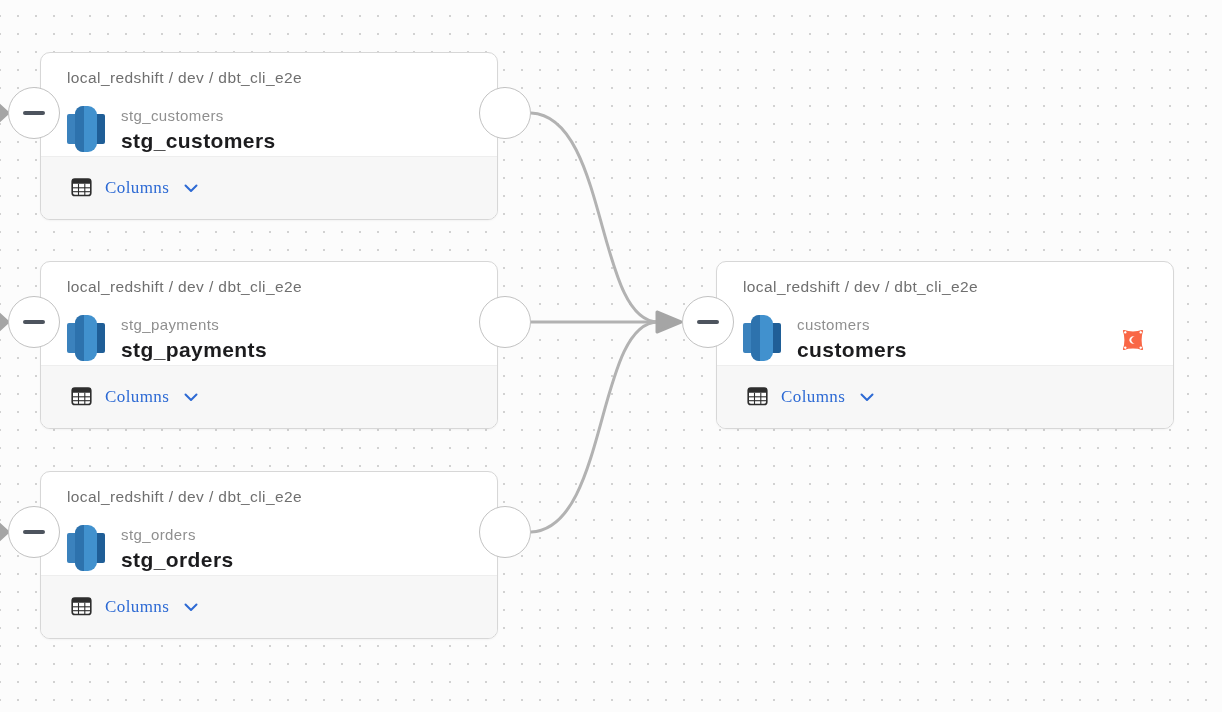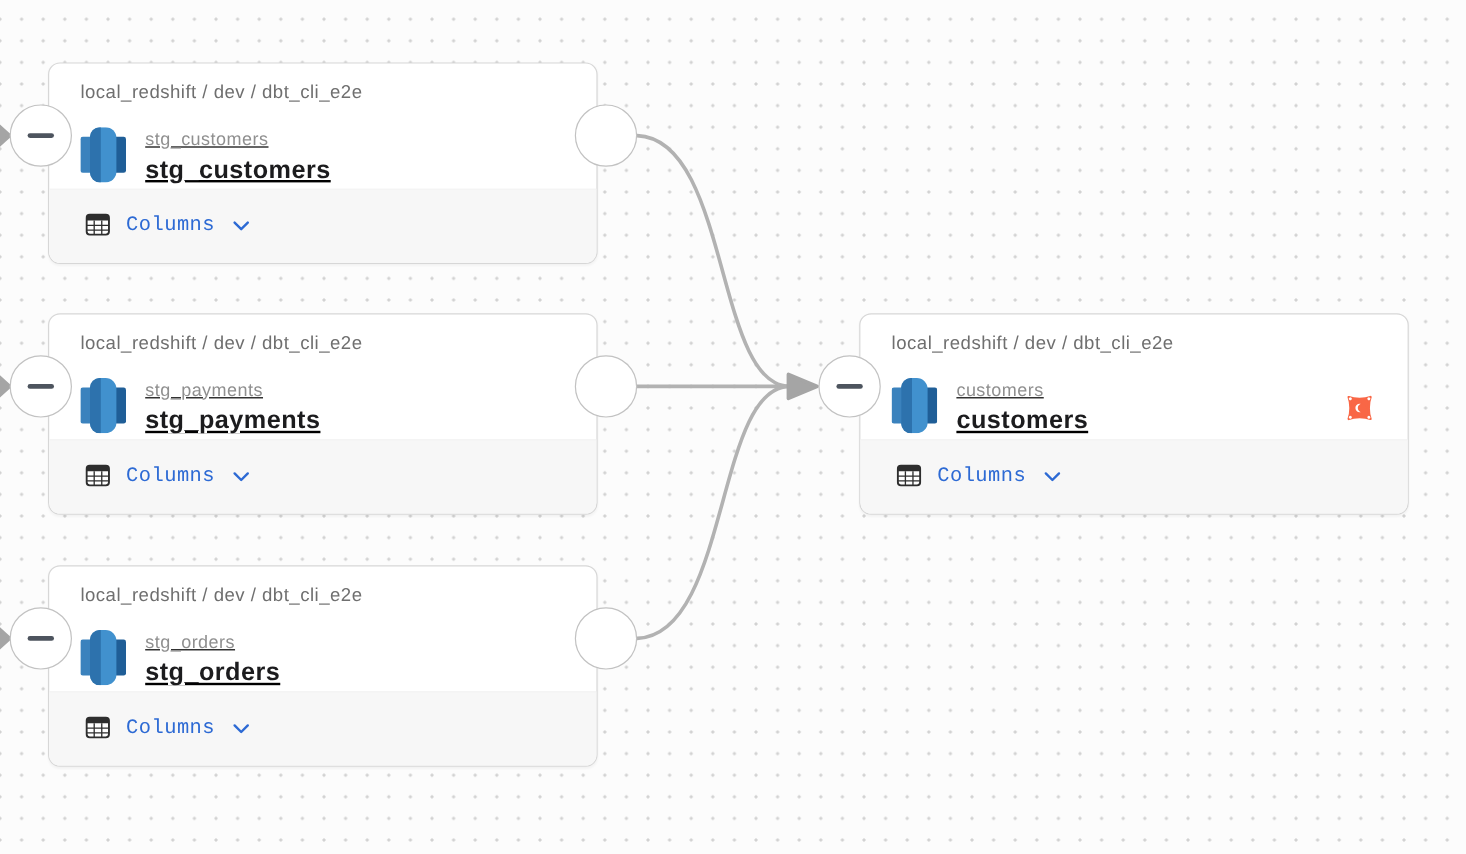--- a/index.html
+++ b/index.html
@@ -21,30 +21,30 @@
     background:#ffffff;border:1px solid #d7d7d7;border-radius:10px;
     box-shadow:0 1px 2px rgba(0,0,0,.04);
     display:flex;flex-direction:column;z-index:2;box-sizing:border-box;
   }
   .card-header{flex:1;padding:13px 24px 0 26px;position:relative;}
   .breadcrumb{
     font-size:15.5px;color:#6f6f6f;letter-spacing:.4px;line-height:24px;
     white-space:nowrap;
   }
   .asset-row{display:flex;align-items:center;margin-top:16px;gap:16px;}
-  .asset-names{display:flex;flex-direction:column;text-decoration:underline;}
+  .asset-names{display:flex;flex-direction:column;}
   .asset-subtitle{font-size:15px;color:#8f8f8f;letter-spacing:.4px;line-height:20px;}
   .asset-title{font-size:21px;color:#1c1c1e;font-weight:700;letter-spacing:.4px;line-height:30px;}
   .card-footer{
     height:72px;background:#f7f7f7;border-top:1px solid #eeeeee;
     border-radius:0 0 9px 9px;display:flex;align-items:center;
     padding:0 24px 0 30px;box-sizing:border-box;
   }
   .columns-btn{display:flex;align-items:center;gap:13px;cursor:pointer;background:none;border:none;padding:0;}
-  .columns-label{font-size:17px;color:#2d6ad4;font-weight:500;letter-spacing:.4px;font-family:Liberation Mono, monospace;}
+  .columns-label{font-size:17px;color:#2d6ad4;font-weight:500;letter-spacing:.4px;font-family:Liberation Serif, serif;}
   .chevron{margin-left:2px;display:flex;align-items:center;}
   .port{
     position:absolute;width:52px;height:52px;border-radius:50%;
     background:#ffffff;border:1.5px solid #c2c2c2;box-sizing:border-box;
     z-index:3;display:flex;align-items:center;justify-content:center;cursor:pointer;
   }
   .minus-bar{width:22px;height:4px;border-radius:2px;background:#4d545e;}
   .dbt-badge{position:absolute;right:26px;top:64px;width:28px;height:28px;}
 </style>
 </head>

